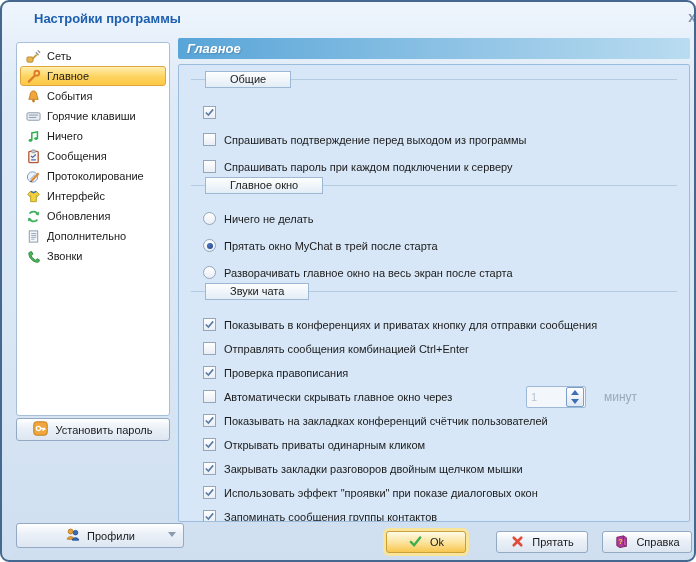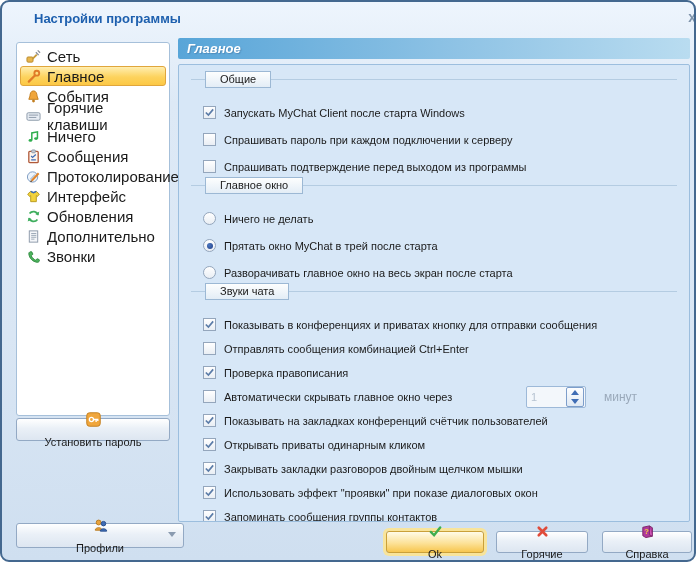--- a/index.html
+++ b/index.html
@@ -13,45 +13,45 @@
   }
   .titlebar { position:absolute; left:18px; top:0; width:100%; height:34px; }
   .title { position:absolute; left:14px; top:9px; font-size:13px; font-weight:bold; color:#1d5fae; }
   .close-btn { position:absolute; right:16px; top:8px; font-size:14px; font-weight:bold;
     color:#7e93aa; cursor:default; line-height:14px; }
 
   
   .sidebar-list { position:absolute; left:14px; top:40px; width:154px; height:374px;
     background:#fff; border:1px solid #a6c0da; border-radius:3px; padding-top:3px; }
   .side-item { display:flex; align-items:center; gap:6px; height:20px; margin:0 3px;
-    padding:0 4px; font-size:15px; color:#1a1a1a; border:1px solid transparent; border-radius:3px; }
+    padding:0 4px; font-size:11px; color:#1a1a1a; border:1px solid transparent; border-radius:3px; }
   .side-item.sel { background:linear-gradient(#ffeeb0,#fdd35e 55%,#fcc845); border-color:#e0a63c; }
   .side-item .ic { width:16px; height:16px; flex:0 0 16px; display:flex; align-items:center; justify-content:center; }
 
   .btn { display:flex; align-items:center; justify-content:center; gap:7px;
     background:linear-gradient(#ffffff,#eaf0f7 45%,#dde6f1); border:1px solid #93a9c4;
-    border-radius:3px; font-size:11px; color:#1a1a1a;flex-direction:column; }
+    border-radius:3px; font-size:11px; color:#1a1a1a; }
   .pwd-btn { position:absolute; left:14px; top:416px; width:154px; height:23px; }
   .profiles-btn { position:absolute; left:14px; top:492px; width:168px; height:25px;margin-top:29px; }
   .profiles-btn .drop { position:absolute; right:7px; top:8px; width:0; height:0;
     border-left:4px solid transparent; border-right:4px solid transparent; border-top:5px solid #8a9bb0; }
 
   
   .main-header { position:absolute; left:176px; top:36px; width:512px; height:21px;
     background:linear-gradient(90deg,#58a5d8,#8fc3e5 55%,#b9dcf0);
     color:#fff; font-size:13px; font-weight:bold; font-style:italic;
     display:flex; align-items:center; padding-left:9px; border-radius:2px;
     text-shadow:1px 1px 1px rgba(70,125,170,.65); }
 
   
   .panel { position:absolute; left:176px; top:62px; width:512px; height:458px;
     background:#d7e7f7; border:1px solid #9cbede; border-radius:2px; padding-top:6px; overflow:hidden; }
   .group { position:relative; margin:8px 12px 0; border-top:1px solid #b4cce2; padding-top:24px; }
   .legend { position:absolute; top:-9px; left:14px; background:linear-gradient(#fdfefe,#e3edf6);
-    border:1px solid #9cb8d4; padding:1px 14px 2px; font-size:11px; color:#1a1a1a; }
+    border:1px solid #9cb8d4; padding:1px 24px 2px; font-size:11px; color:#1a1a1a; }
   .row { display:flex; align-items:center; gap:8px; height:17px; margin:0 6px 10px 12px; }
   .group:nth-child(3) .row { margin-bottom:7px; }
 
   .checkbox, .radio { width:13px; height:13px; flex:0 0 13px;
     border:1px solid #94a6bc; background:linear-gradient(#fff,#e9eef4);
     display:flex; align-items:center; justify-content:center; }
   .radio { border-radius:50%; }
   .radio .dot { width:6px; height:6px; border-radius:50%; background:radial-gradient(circle at 35% 35%, #4a77c0, #233f86); }
   .lbl { font-size:11px; color:#1a1a1a; }
 
@@ -63,21 +63,21 @@
     border-radius:2px; margin-right:1px; background:linear-gradient(#fdfeff,#dfe9f4); }
   .spin-up, .spin-dn { flex:1; display:flex; align-items:center; justify-content:center; }
   .spin-up::after { content:""; border-left:4px solid transparent; border-right:4px solid transparent;
     border-bottom:5px solid #3f6db5; }
   .spin-dn::after { content:""; border-left:4px solid transparent; border-right:4px solid transparent;
     border-top:5px solid #3f6db5; }
   .unit { font-size:12px; color:#9aa9ba; margin:0 34px 0 10px; }
 
   
   .footer-btn { position:absolute; height:22px; }
-  .ok-btn { left:384px; top:529px; width:98px;
+  .ok-btn { left:384px; top:529px; width:80px;
     background:linear-gradient(#fffbe8,#fce299 55%,#f7c64e);
     border:1px solid #caa03a; box-shadow:0 0 0 3px #f8e49b; }
   .cancel-btn { left:494px; top:529px; width:92px; }
   .help-btn { left:600px; top:529px; width:90px; }
 </style>
 </head>
 <body>
 
 <div class="window">
   <div class="titlebar">
@@ -217,29 +217,28 @@
 
   <div class="panel" id="groups">
       <div class="group">
         <span class="legend">Общие</span>
         <div class="row">
           <span class="checkbox">
             <svg viewBox="0 0 12 12" width="11" height="11">
               <path d="M2 6 L4.8 8.8 L10 2.6" stroke="#5b7ca8" stroke-width="1.8" fill="none"></path>
             </svg>
           </span>
-          <span class="lbl">Запускать MyChat Client после старта Windows</span>
+        </div>
+        <div class="row">
+          <span class="checkbox"></span>
+          <span class="lbl">Спрашивать подтверждение перед выходом из программы</span>
         </div>
         <div class="row">
           <span class="checkbox"></span>
           <span class="lbl">Спрашивать пароль при каждом подключении к серверу</span>
-        </div>
-        <div class="row">
-          <span class="checkbox"></span>
-          <span class="lbl">Спрашивать подтверждение перед выходом из программы</span>
         </div>
       </div>
       <div class="group">
         <span class="legend">Главное окно</span>
         <div class="row">
           <span class="radio"></span>
           <span class="lbl">Ничего не делать</span>
         </div>
         <div class="row">
           <span class="radio">
@@ -332,21 +331,21 @@
   <div class="btn footer-btn ok-btn">
     <span class="ic"><svg viewBox="0 0 16 16" width="15" height="15">
           <path d="M3 8.5 L6.5 12 L13 3.8" stroke="#3fae4e" stroke-width="2.6" fill="none" stroke-linecap="round"></path>
         </svg></span>
     <span>Ok</span>
   </div>
   <div class="btn footer-btn cancel-btn">
     <span class="ic"><svg viewBox="0 0 16 16" width="15" height="15">
           <path d="M4 4 L12 12 M12 4 L4 12" stroke="#e04b3a" stroke-width="2.8" stroke-linecap="round"></path>
         </svg></span>
-    <span>Горячие</span>
+    <span>Прятать</span>
   </div>
   <div class="btn footer-btn help-btn">
     <span class="ic"><svg viewBox="0 0 16 16" width="15" height="15">
           <path d="M3 3.5 L10 2 L13.2 4 L13.2 13 L6.2 14.5 L3 12.5 Z" fill="#b03a9a" stroke="#7a2468"></path>
           <path d="M10 2 L10 11.5 L13.2 13" fill="#cf56b5" stroke="#7a2468"></path>
           <text x="4.6" y="10.5" font-size="8" font-weight="bold" fill="#f2d23c">?</text>
         </svg></span>
     <span>Справка</span>
   </div>
 </div>

